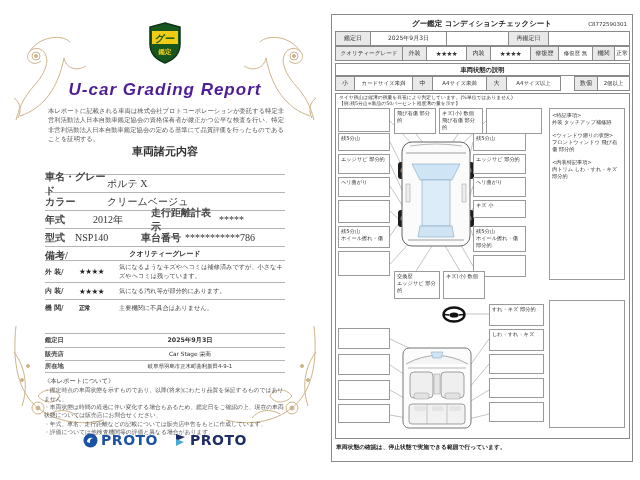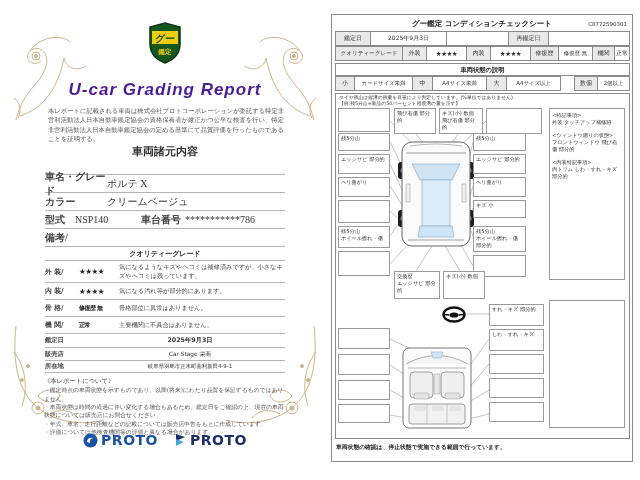--- a/index.html
+++ b/index.html
@@ -121,20 +121,26 @@
   <div class="spec">
     <div class="spec-row">
       <span class="lab" style="width:62px;">車名・グレード</span>
       <span>ポルテ X</span>
     </div>
     <div class="spec-row">
       <span class="lab" style="width:62px;">カラー</span>
       <span>クリームベージュ</span>
     </div>
     <div class="spec-row">
+      <span class="lab" style="width:48px;">年式</span>
+      <span style="width:58px;">2012年</span>
+      <span class="lab" style="width:68px;">走行距離計表示</span>
+      <span>*****</span>
+    </div>
+    <div class="spec-row">
       <span class="lab" style="width:30px;">型式</span>
       <span style="width:66px;">NSP140</span>
       <span class="lab" style="width:44px;">車台番号</span>
       <span>***********786</span>
     </div>
     <div class="spec-row">
       <span class="lab">備考/</span>
       <span></span>
     </div>
   </div>
@@ -144,25 +150,20 @@
   <div class="grades">
     <div class="grade-row" style="height:22px;">
       <span class="lab">外 装/</span>
       <span class="stars">★★★★</span>
       <span class="desc">気になるようなキズやヘコミは補修済みですが、小さなキズやヘコミは残っています。</span>
     </div>
     <div class="grade-row" style="height:17px;">
       <span class="lab">内 装/</span>
       <span class="stars">★★★★</span>
       <span class="desc">気になる汚れ等が部分的にあります。</span>
-    </div>
-    <div class="grade-row" style="height:17px;">
-      <span class="lab">骨 格/</span>
-      <span class="stars" style="font-size:6px;">修復歴 無</span>
-      <span class="desc">骨格部位に異常はありません。</span>
     </div>
     <div class="grade-row" style="height:17px;">
       <span class="lab">機 関/</span>
       <span class="stars" style="font-size:6px;">正常</span>
       <span class="desc">主要機関に不具合はありません。</span>
     </div>
   </div>
 
   <div class="meta">
     <div class="meta-row">

